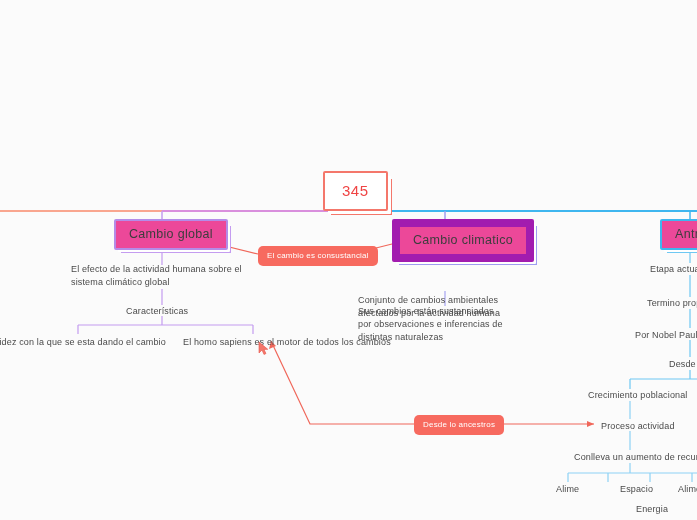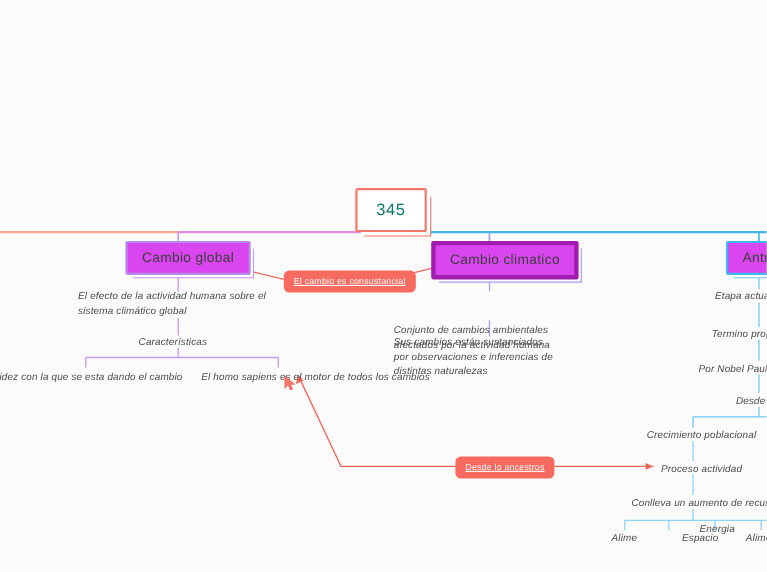--- a/index.html
+++ b/index.html
@@ -32,70 +32,68 @@
     position: absolute;
     box-sizing: border-box;
     white-space: nowrap;
   }
 
   
   .root-node {
     background: #ffffff;
     border: 2px solid #f4776b;
     border-radius: 2px;
-    color: #0f766e;
+    color: #ef4444;
     font-size: 15px;
     letter-spacing: 0.5px;
     padding: 9px 17px 10px 17px;
     box-shadow: 4px 4px 0 -1px #ffffff, 6px 6px 0 -2px #f4776b;
   }
 
   
   .topic-node {
-    background: #d946ef;
+    background: #ec4899;
     border-radius: 2px;
     color: #3d3d3d;
     font-size: 12.5px;
     letter-spacing: 0.3px;
     padding: 6px 13px 7px 13px;
   }
   .topic-purple {
     border: 2px solid #b48ce8;
     box-shadow: 3px 3px 0 -1px #ffffff, 5px 5px 0 -2px #c49cf0;
   }
   .topic-indigo {
-    border: 4px solid #a21caf;
+    border: 8px solid #a21caf;
     box-shadow: 3px 3px 0 -1px #ffffff, 5px 5px 0 -2px #9f9cf0;
   }
   .topic-cyan {
     border: 2px solid #3fb6ef;
     box-shadow: 3px 3px 0 -1px #ffffff, 5px 5px 0 -2px #6ec8f3;
   }
 
   
   .text-node {
     color: #4a4a4a;
     font-size: 9px;
     line-height: 1.45;
     letter-spacing: 0.15px;
-    font-style: italic;
   }
   .text-node.wrap {
     white-space: normal;
   }
 
   
   .callout-node {
     background: #f76a5f;
     color: #ffffff;
     font-size: 8px;
     letter-spacing: 0.2px;
     border-radius: 5px;
     padding: 5px 9px 6px 9px;
-    text-decoration: underline;
   }
 
   
   .cursor {
     position: absolute;
     width: 11px;
     height: 15px;
     pointer-events: none;
   }
 </style>
@@ -192,21 +190,21 @@
   <div class="node text-node" style="left:588px; top:389px;">Crecimiento poblacional</div>
 
   <div class="node text-node" style="left:601px; top:420px;">Proceso actividad</div>
 
   <div class="node text-node" style="left:574px; top:451px;">Conlleva un aumento de recursos</div>
 
   <div class="node text-node" style="left:556px; top:483px;">Alime</div>
 
   <div class="node text-node" style="left:592px; top:483px;margin-left:28px;">Espacio</div>
 
-  <div class="node text-node" style="left:636px; top:475px;">Energia</div>
+  <div class="node text-node" style="left:636px; top:503px;">Energia</div>
 
   <div class="node text-node" style="left:678px; top:483px;">Alime</div>
 
   <div class="node callout-node" style="left:258px; top:246px;">El cambio es consustancial</div>
 
   <div class="node callout-node" style="left:414px; top:415px;">Desde lo ancestros</div>
 
   <svg class="cursor" style="left:258px; top:341px;" viewBox="0 0 11 15" xmlns="http://www.w3.org/2000/svg">
     <path d="M1,1 L1,12 L4,9 L6,13.5 L8,12.5 L6,8.5 L9.8,8.3 Z" fill="#f4776b" stroke="#e8564a" stroke-width="0.6"></path>
   </svg>

